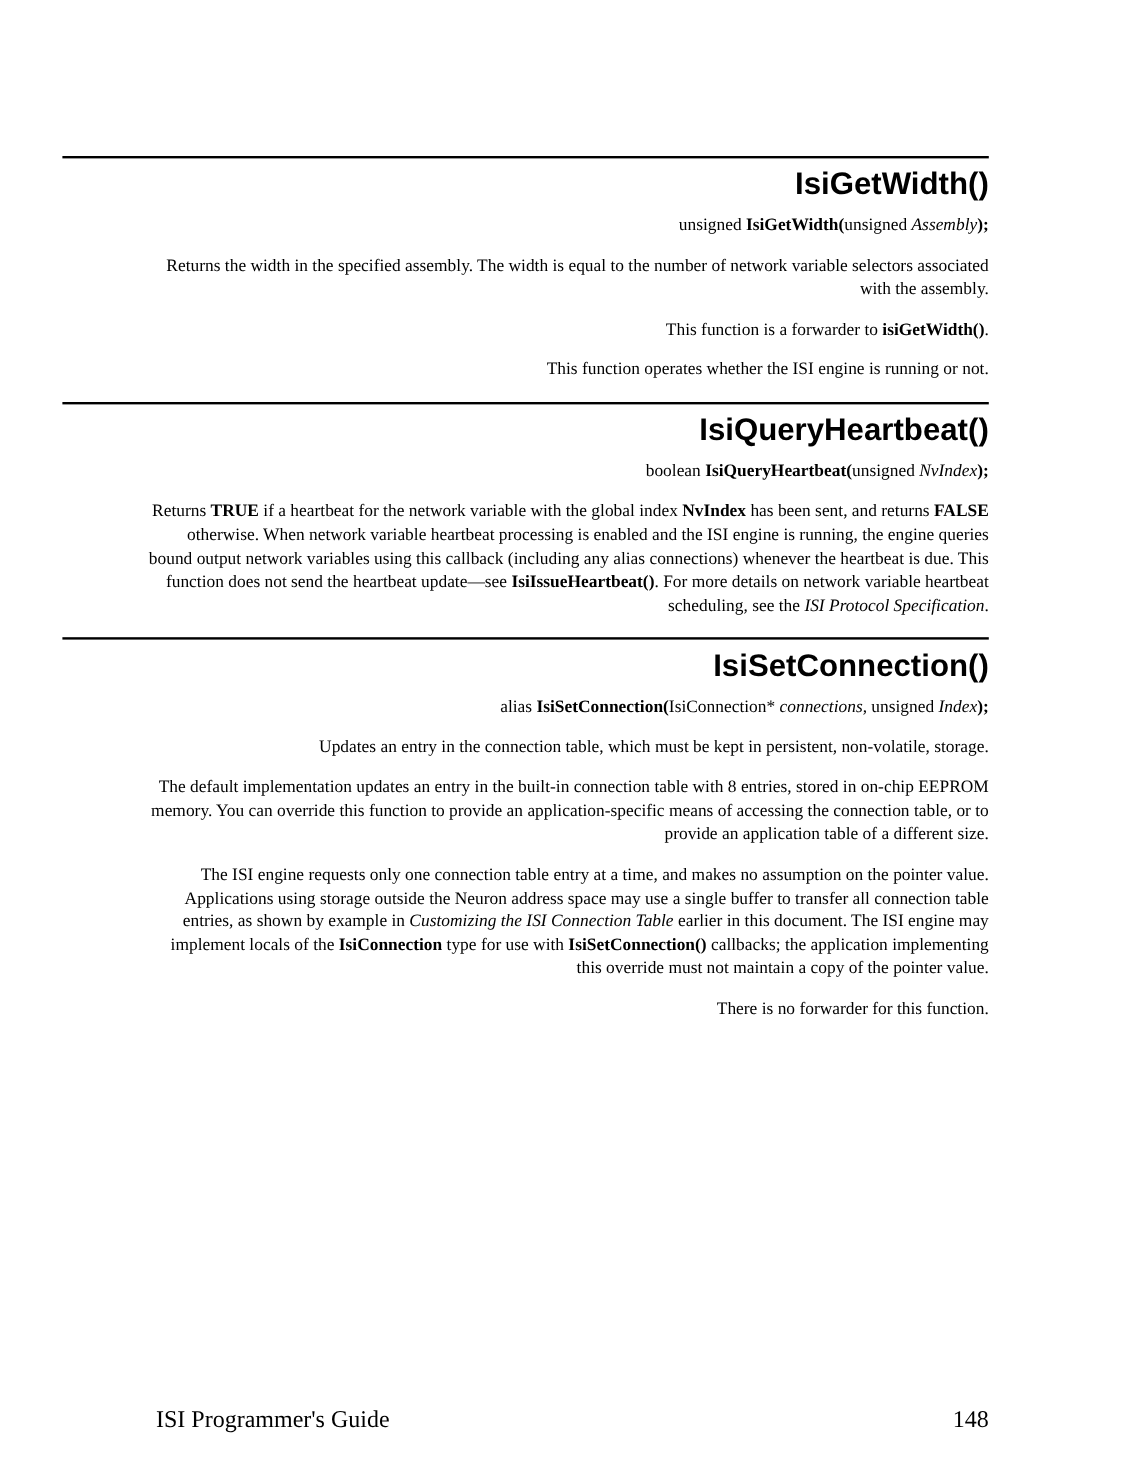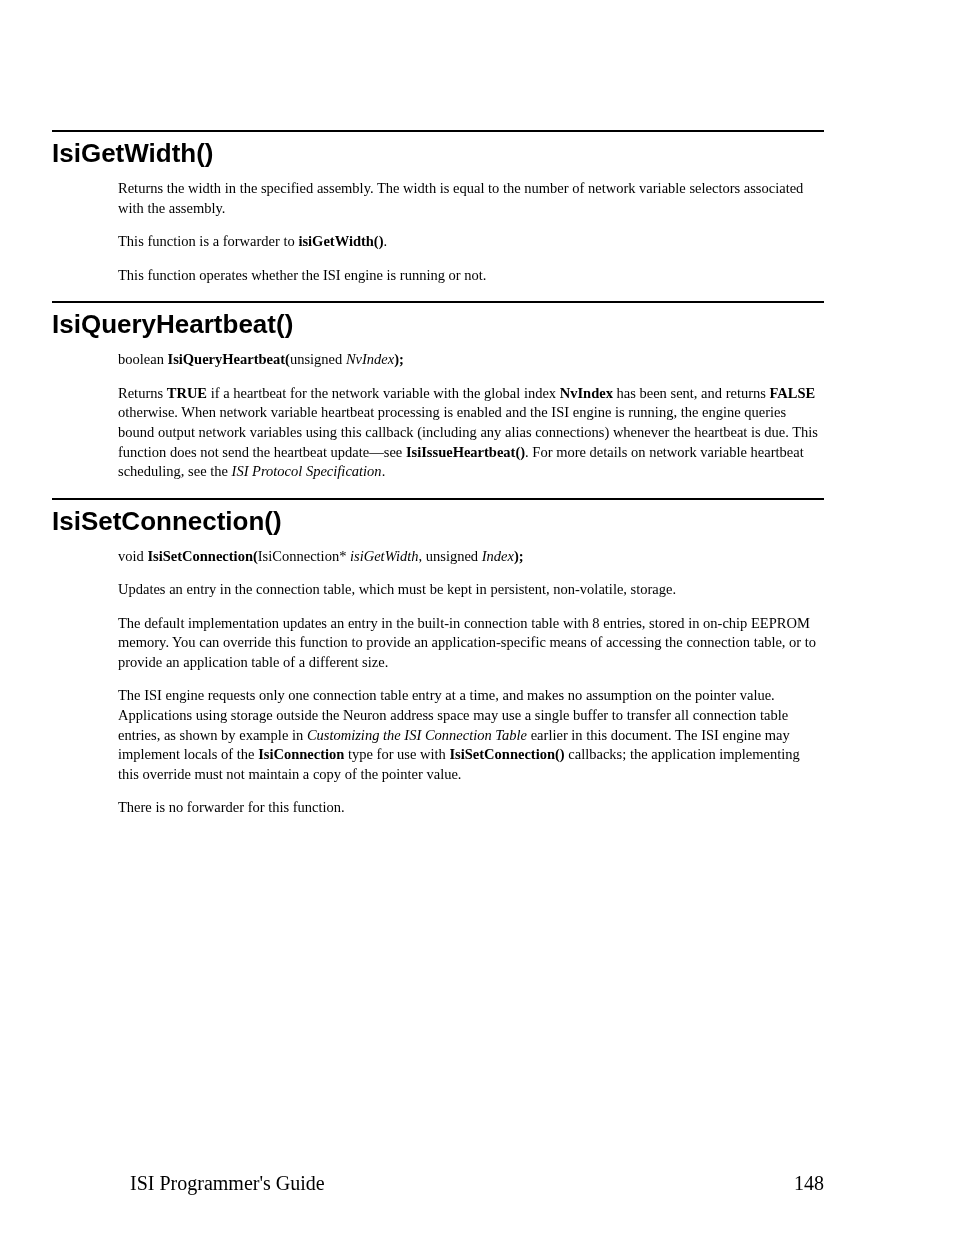--- a/index.html
+++ b/index.html
@@ -11,20 +11,21 @@
     width: 954px;
     height: 1235px;
     position: relative;
     box-sizing: border-box;
   }
   .page {
     padding: 130px 130px 0 52px;
     box-sizing: border-box;
     width: 954px;
     position: relative;
+    text-align: right;
   }
   h2.sec-head {
     font-family: Arial, Helvetica, sans-serif;
     font-weight: bold;
     font-size: 26px;
     margin: 0 0 10px 0;
     padding-top: 6px;
     border-top: 2px solid #000;
   }
   .body-indent {
@@ -49,20 +50,23 @@
   .sect-block { margin-bottom: 16px; }
 </style>
 </head>
 <body>
 
 <div class="page">
 
   <div class="sect-block">
     <h2 class="sec-head">IsiGetWidth()</h2>
     <div class="body-indent">
+      <p>
+        <span>unsigned </span><span class="b">IsiGetWidth(</span><span>unsigned </span><span class="i">Assembly</span><span class="b">);</span>
+      </p>
       <p>Returns the width in the specified assembly.  The width is equal to the number of network variable selectors associated with the assembly.</p>
       <p>
         <span>This function is a forwarder to </span><span class="b">isiGetWidth()</span><span>.</span>
       </p>
       <p>This function operates whether the ISI engine is running or not.</p>
     </div>
   </div>
 
   <div class="sect-block">
     <h2 class="sec-head">IsiQueryHeartbeat()</h2>
@@ -73,21 +77,21 @@
       <p>
         <span>Returns </span><span class="b">TRUE</span><span> if a heartbeat for the network variable with the global index </span><span class="b">NvIndex</span><span> has been sent, and returns </span><span class="b">FALSE</span><span> otherwise.  When network variable heartbeat processing is enabled and the ISI engine is running, the engine queries bound output network variables using this callback (including any alias connections) whenever the heartbeat is due.  This function does not send the heartbeat update—see </span><span class="b">IsiIssueHeartbeat()</span><span>.  For more details on network variable heartbeat scheduling, see the </span><span class="i">ISI Protocol Specification</span><span>.</span>
       </p>
     </div>
   </div>
 
   <div class="sect-block">
     <h2 class="sec-head">IsiSetConnection()</h2>
     <div class="body-indent">
       <p>
-        <span>void </span><span class="b">IsiSetConnection(</span><span>IsiConnection* </span><span class="i">isiGetWidth</span><span>, unsigned </span><span class="i">Index</span><span class="b">);</span>
+        <span>alias </span><span class="b">IsiSetConnection(</span><span>IsiConnection* </span><span class="i">connections</span><span>, unsigned </span><span class="i">Index</span><span class="b">);</span>
       </p>
       <p>Updates an entry in the connection table, which must be kept in persistent, non-volatile, storage.</p>
       <p>The default implementation updates an entry in the built-in connection table with 8 entries, stored in on-chip EEPROM memory.  You can override this function to provide an application-specific means of accessing the connection table, or to provide an application table of a different size.</p>
       <p>
         <span>The ISI engine requests only one connection table entry at a time, and makes no assumption on the pointer value.  Applications using storage outside the Neuron address space may use a single buffer to transfer all connection table entries, as shown by example in </span><span class="i">Customizing the ISI Connection Table</span><span> earlier in this document.  The ISI engine may implement locals of the </span><span class="b">IsiConnection</span><span> type for use with </span><span class="b">IsiSetConnection()</span><span> callbacks; the application implementing this override must not maintain a copy of the pointer value.</span>
       </p>
       <p>There is no forwarder for this function.</p>
     </div>
   </div>
 

